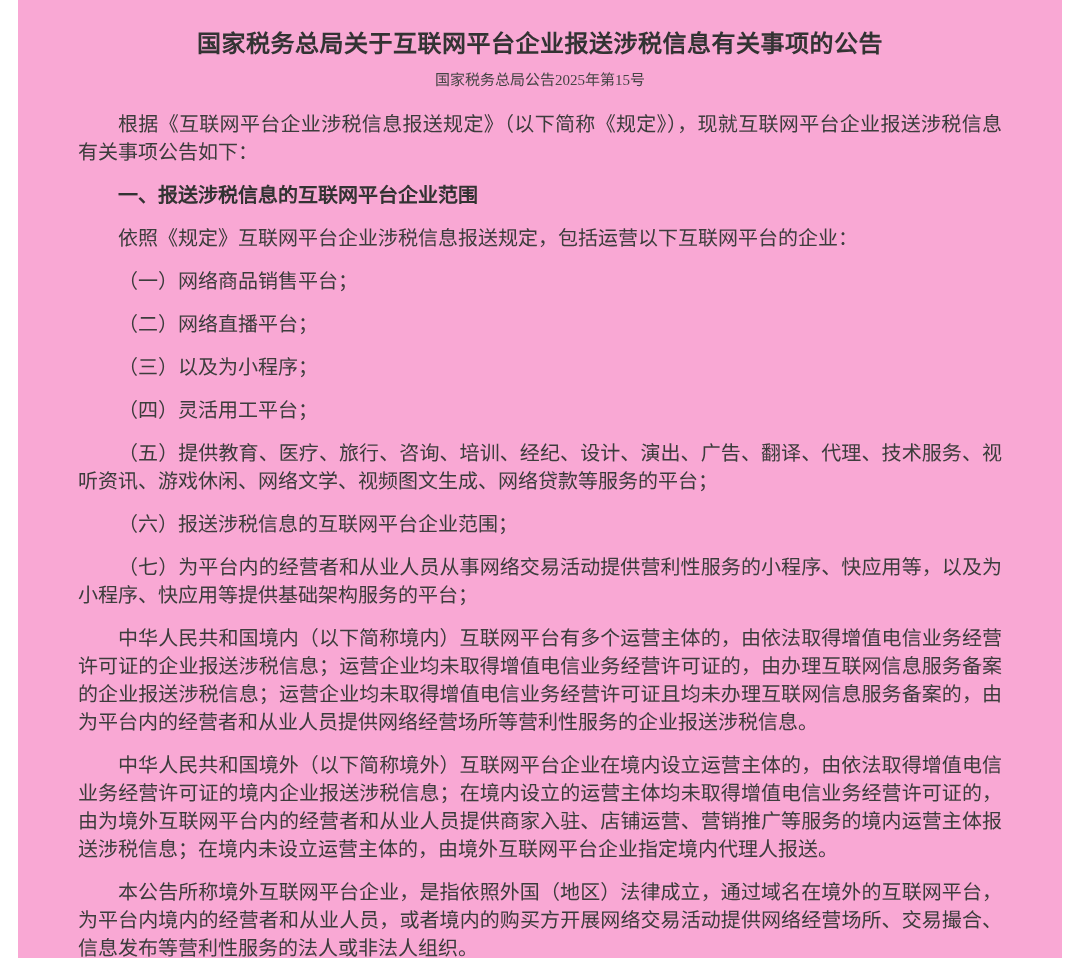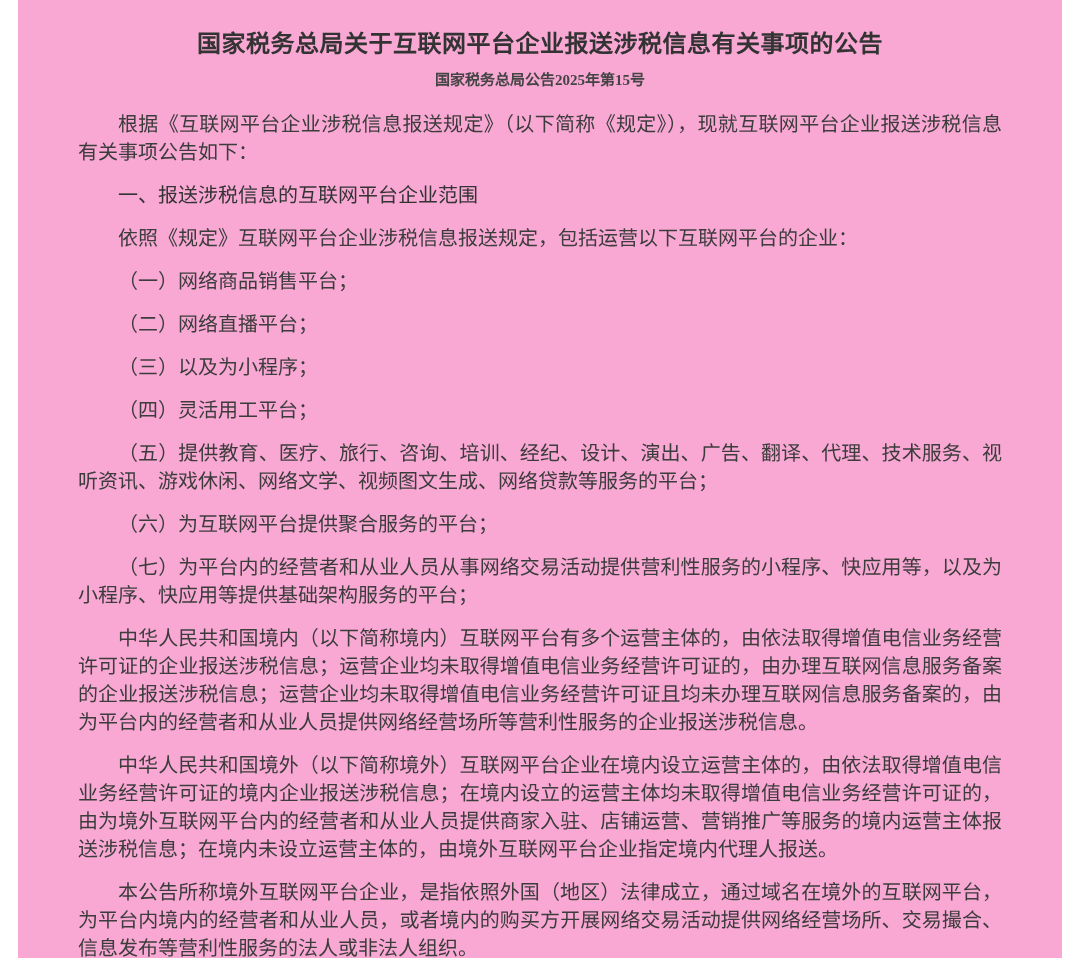--- a/index.html
+++ b/index.html
@@ -22,55 +22,55 @@
     font-size: 24px;
     font-weight: 700;
     line-height: 32px;
     text-align: center;
     color: #333333;
     letter-spacing: 0.5px;
   }
   .doc-number {
     margin: 0 0 20px 0;
     font-size: 15px;
-    font-weight: 700;
+    font-weight: 400;
     line-height: 20px;
     text-align: center;
     color: #444444;
   }
   .doc-body p, .doc-body h2 {
     margin: 0 0 15px 0;
     font-size: 20px;
     line-height: 28px;
     text-indent: 2em;
     text-align: justify;
   }
   .doc-body p {
     font-weight: 400;
     color: #3c3c3c;
   }
   .doc-body h2 {
-    font-weight: 400;
+    font-weight: 700;
     color: #333333;
   }
 </style>
 </head>
 <body>
 
 <div class="page">
   <h1 class="doc-title">国家税务总局关于互联网平台企业报送涉税信息有关事项的公告</h1>
   <div class="doc-number">国家税务总局公告2025年第15号</div>
   <main class="doc-body">
       <p>根据《互联网平台企业涉税信息报送规定》（以下简称《规定》），现就互联网平台企业报送涉税信息有关事项公告如下：</p>
       <h2>一、报送涉税信息的互联网平台企业范围</h2>
       <p>依照《规定》互联网平台企业涉税信息报送规定，包括运营以下互联网平台的企业：</p>
       <p>（一）网络商品销售平台；</p>
       <p>（二）网络直播平台；</p>
       <p>（三）以及为小程序；</p>
       <p>（四）灵活用工平台；</p>
       <p>（五）提供教育、医疗、旅行、咨询、培训、经纪、设计、演出、广告、翻译、代理、技术服务、视听资讯、游戏休闲、网络文学、视频图文生成、网络贷款等服务的平台；</p>
-      <p>（六）为互联网平台提供聚合服务的平台；</p>
+      <p>（六）报送涉税信息的互联网平台企业范围；</p>
       <p>（七）为平台内的经营者和从业人员从事网络交易活动提供营利性服务的小程序、快应用等，以及为小程序、快应用等提供基础架构服务的平台；</p>
       <p>中华人民共和国境内（以下简称境内）互联网平台有多个运营主体的，由依法取得增值电信业务经营许可证的企业报送涉税信息；运营企业均未取得增值电信业务经营许可证的，由办理互联网信息服务备案的企业报送涉税信息；运营企业均未取得增值电信业务经营许可证且均未办理互联网信息服务备案的，由为平台内的经营者和从业人员提供网络经营场所等营利性服务的企业报送涉税信息。</p>
       <p>中华人民共和国境外（以下简称境外）互联网平台企业在境内设立运营主体的，由依法取得增值电信业务经营许可证的境内企业报送涉税信息；在境内设立的运营主体均未取得增值电信业务经营许可证的，由为境外互联网平台内的经营者和从业人员提供商家入驻、店铺运营、营销推广等服务的境内运营主体报送涉税信息；在境内未设立运营主体的，由境外互联网平台企业指定境内代理人报送。</p>
       <p>本公告所称境外互联网平台企业，是指依照外国（地区）法律成立，通过域名在境外的互联网平台，为平台内境内的经营者和从业人员，或者境内的购买方开展网络交易活动提供网络经营场所、交易撮合、信息发布等营利性服务的法人或非法人组织。</p>
     </main>
 </div>
 
 </body></html>

